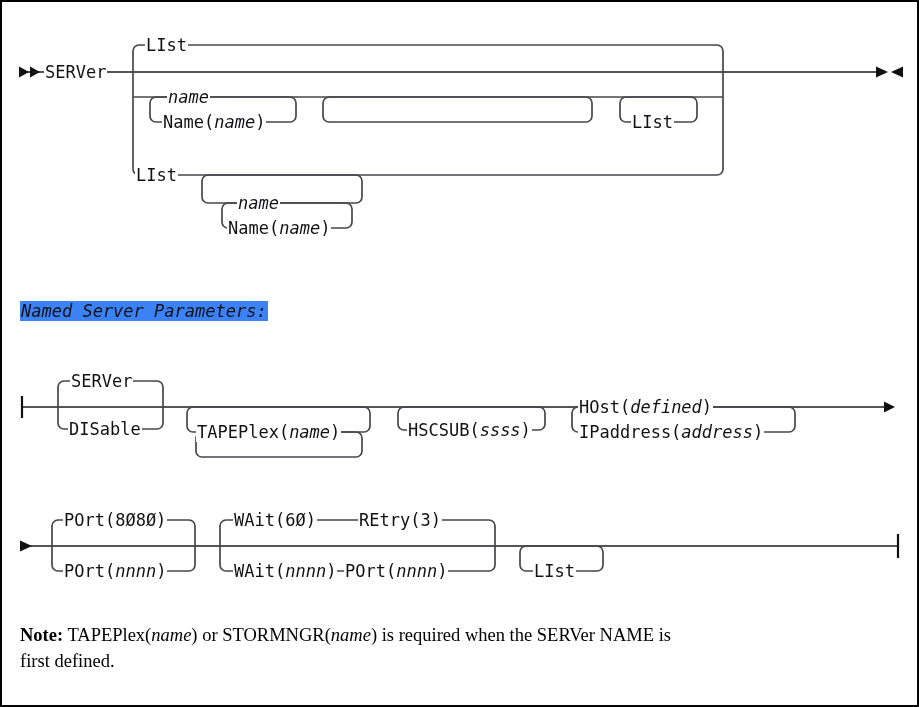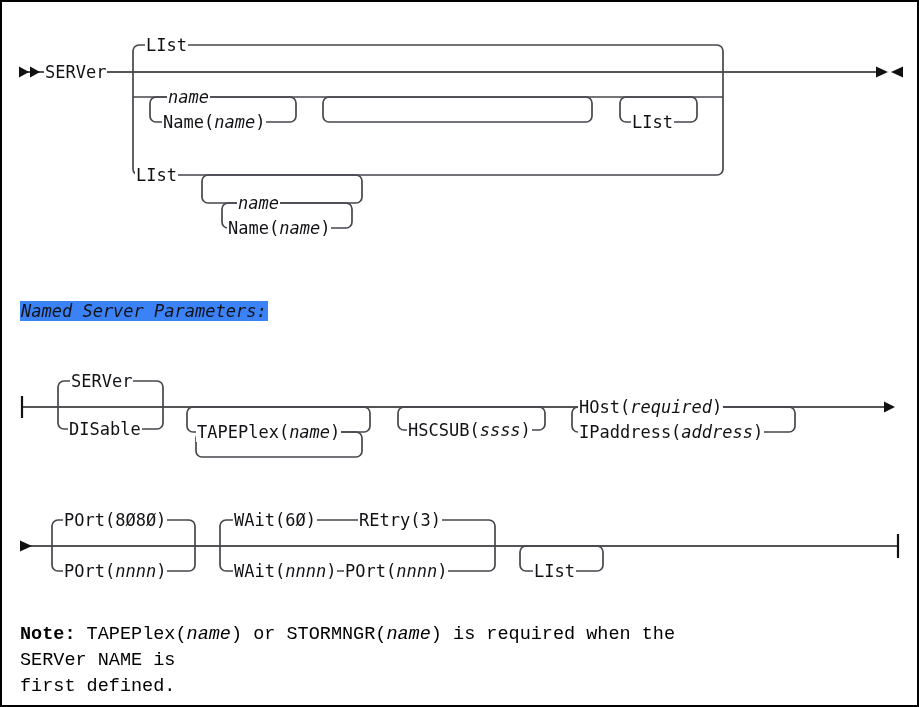--- a/index.html
+++ b/index.html
@@ -9,21 +9,21 @@
   svg{position:absolute;left:0;top:0;}
   .rail{stroke:#1d1d21;stroke-width:1.3;fill:none;}
   .loop{stroke:#46464d;stroke-width:1.7;fill:none;}
   .tick{stroke:#111;stroke-width:2.2;fill:none;}
   .arrow{fill:#111;stroke:none;}
   .lbl{position:absolute;font:17px/20px "DejaVu Sans Mono",monospace;background:#fff;
        white-space:pre;transform:translateY(-50%);padding:0 1px;letter-spacing:0;}
   .it{font-style:italic;}
   .heading{background:#3b82f6;}
   .note{position:absolute;left:20px;top:622px;width:690px;
-        font-family:Liberation Mono, monospace;font-size:18.5px;line-height:26px;color:#000;}
+        font-family:Liberation Serif, serif;font-size:18.5px;line-height:26px;color:#000;}
   .note b{font-weight:bold;}
   .note i{font-style:italic;}
 </style>
 </head>
 <body>
 
 <div id="stage">
 
   <svg width="919" height="707" viewBox="0 0 919 707">
 
@@ -74,21 +74,21 @@
   <span class="lbl it" style="left:237px;top:203px">name</span>
   <span class="lbl" style="left:227px;top:228px"><span>Name(</span><span class="it">name</span><span>)</span></span>
 
   <span class="lbl it heading" style="left:20px;top:311px">Named Server Parameters:</span>
 
   <span class="lbl" style="left:70px;top:381px">SERVer</span>
   <span class="lbl" style="left:68px;top:429px">DISable</span>
 
   <span class="lbl" style="left:196px;top:432px"><span>TAPEPlex(</span><span class="it">name</span><span>)</span></span>
   <span class="lbl" style="left:407px;top:430px"><span>HSCSUB(</span><span class="it">ssss</span><span>)</span></span>
-  <span class="lbl" style="left:578px;top:407px"><span>HOst(</span><span class="it">required</span><span>)</span></span>
+  <span class="lbl" style="left:578px;top:407px"><span>HOst(</span><span class="it">defined</span><span>)</span></span>
   <span class="lbl" style="left:578px;top:432px"><span>IPaddress(</span><span class="it">address</span><span>)</span></span>
 
   <span class="lbl" style="left:63px;top:520px">POrt(8Ø8Ø)</span>
   <span class="lbl" style="left:63px;top:571px"><span>POrt(</span><span class="it">nnnn</span><span>)</span></span>
 
   <span class="lbl" style="left:233px;top:520px">WAit(6Ø)</span>
   <span class="lbl" style="left:358px;top:520px">REtry(3)</span>
   <span class="lbl" style="left:233px;top:571px"><span>WAit(</span><span class="it">nnnn</span><span>)</span></span>
   <span class="lbl" style="left:344px;top:571px"><span>POrt(</span><span class="it">nnnn</span><span>)</span></span>
 

